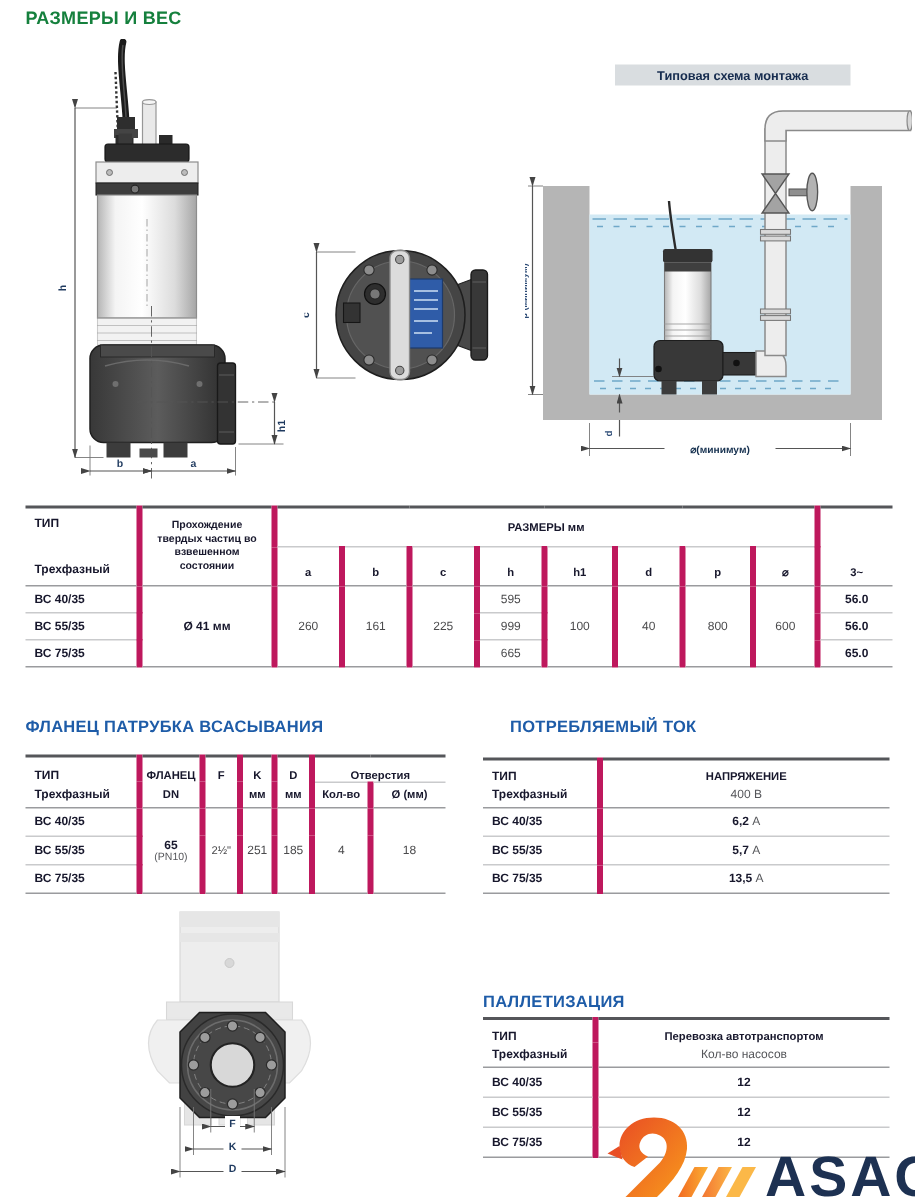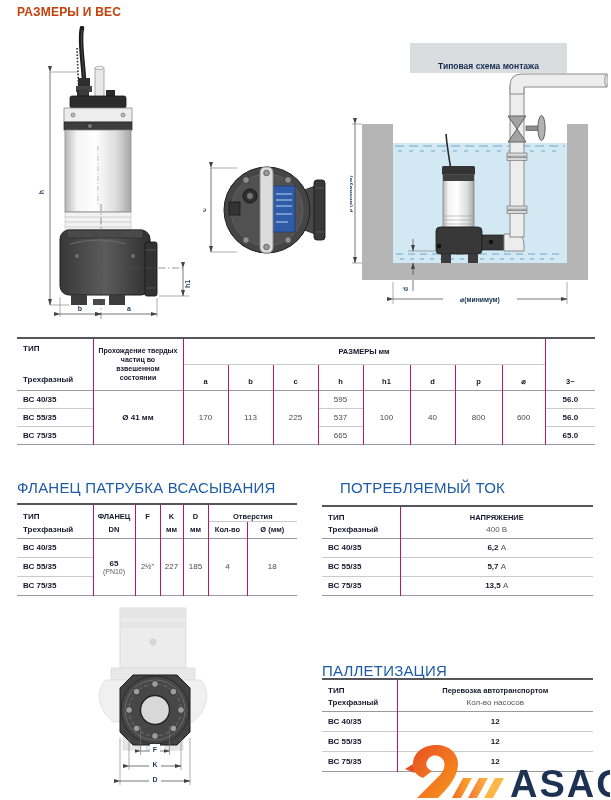--- a/index.html
+++ b/index.html
@@ -1,27 +1,27 @@
 <!DOCTYPE html>
 <html><head>
 <meta charset="utf-8">
 <style>
   * { margin:0; padding:0; box-sizing:border-box; }
   html,body { width:611px; height:800px; background:#ffffff; overflow:hidden;
               font-family:"Liberation Sans", sans-serif; }
   .abs { position:absolute; }
-  .sec-title { position:absolute; color:#1e5ca8; font-weight:normal; font-size:15px; letter-spacing:.2px; }
-  .main-title { position:absolute; color:#c2410c; font-weight:bold; font-size:12px; letter-spacing:.2px; }
+  .sec-title { position:absolute; color:#1e5ca8; font-weight:bold; font-size:11px; letter-spacing:.2px; }
+  .main-title { position:absolute; color:#15803d; font-weight:bold; font-size:12px; letter-spacing:.2px; }
   .scheme-title { position:absolute; background:#d9dde0; color:#152b4e; font-weight:bold;
-                  font-size:8.5px; text-align:center; padding:18px 6px 2px 6px; }
+                  font-size:8.5px; text-align:center; padding:2px 6px 2px 6px; }
 
   table { border-collapse:collapse; table-layout:fixed; position:absolute; background:#fff; }
   th, td { font-size:8px; text-align:center; vertical-align:middle; padding:0; font-weight:normal; color:#4a4a4c; }
   .bt { border-top:2px solid #55565a; }
-  td.cl, th.cl { border-left:1px solid #be185d; }
+  td.cl, th.cl { border-left:4px solid #be185d; }
   .hdr-sep td { border-top:1px solid #9a9b9e; }
   .row-sep { border-top:1px solid #c9cacc; }
   .bold { font-weight:bold; color:#17172c; }
   .typecell { text-align:left; padding-left:6px; font-weight:bold; color:#17172c; }
   .tipflex { display:flex; flex-direction:column; justify-content:space-between;
              align-items:flex-start; height:46px; padding:3px 0 3px 6px; font-weight:bold; color:#17172c; }
   .small-hdr { font-weight:bold; color:#17172c; font-size:7.5px; }
   .passage { font-weight:bold; color:#17172c; font-size:7px; line-height:1.3; padding:0 5px; }
   .vbottom { vertical-align:bottom; padding-bottom:4px; }
   .sub { color:#55565a; }
@@ -271,33 +271,33 @@
       <th class="cl small-hdr vbottom" style="border-top:1px solid #c9cacc;">h1</th>
       <th class="cl small-hdr vbottom" style="border-top:1px solid #c9cacc;">d</th>
       <th class="cl small-hdr vbottom" style="border-top:1px solid #c9cacc;">p</th>
       <th class="cl small-hdr vbottom" style="border-top:1px solid #c9cacc;">⌀</th>
     </tr>
   </thead>
   <tbody>
     <tr class="hdr-sep" style="height:18px;">
       <td class="typecell">ВС 40/35</td>
       <td rowspan="3" class="cl bold">Ø 41 мм</td>
-      <td rowspan="3" class="cl">170</td>
-      <td rowspan="3" class="cl">113</td>
+      <td rowspan="3" class="cl">260</td>
+      <td rowspan="3" class="cl">161</td>
       <td rowspan="3" class="cl">225</td>
       <td class="cl">595</td>
       <td rowspan="3" class="cl">100</td>
       <td rowspan="3" class="cl">40</td>
       <td rowspan="3" class="cl">800</td>
       <td rowspan="3" class="cl">600</td>
       <td class="cl bold">56.0</td>
     </tr>
     <tr style="height:18px;">
       <td class="typecell row-sep">ВС 55/35</td>
-      <td class="cl row-sep">537</td>
+      <td class="cl row-sep">999</td>
       <td class="cl bold row-sep">56.0</td>
     </tr>
     <tr style="height:18px;">
       <td class="typecell row-sep">ВС 75/35</td>
       <td class="cl row-sep">665</td>
       <td class="cl bold row-sep">65.0</td>
     </tr>
   </tbody>
 </table>
 
@@ -333,21 +333,21 @@
     </tr>
   </thead>
   <tbody>
     <tr class="hdr-sep" style="height:19px;">
       <td class="typecell">ВС 40/35</td>
       <td rowspan="3" class="cl">
         <div class="bold">65</div>
         <div style="font-size:7px; color:#55565a;">(PN10)</div>
       </td>
       <td rowspan="3" class="cl" style="font-size:7.5px;">2½"</td>
-      <td rowspan="3" class="cl">227</td>
+      <td rowspan="3" class="cl">251</td>
       <td rowspan="3" class="cl">185</td>
       <td rowspan="3" class="cl">4</td>
       <td rowspan="3" class="cl">18</td>
     </tr>
     <tr style="height:19px;">
         <td class="typecell row-sep">ВС 55/35</td>
       </tr>
     <tr style="height:19px;">
         <td class="typecell row-sep">ВС 75/35</td>
       </tr>

